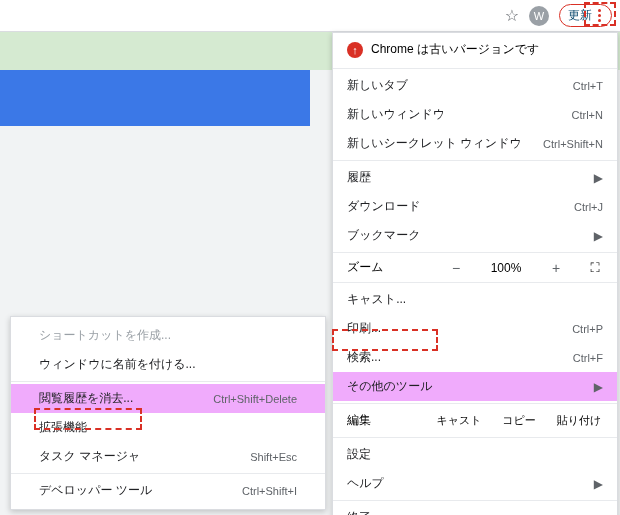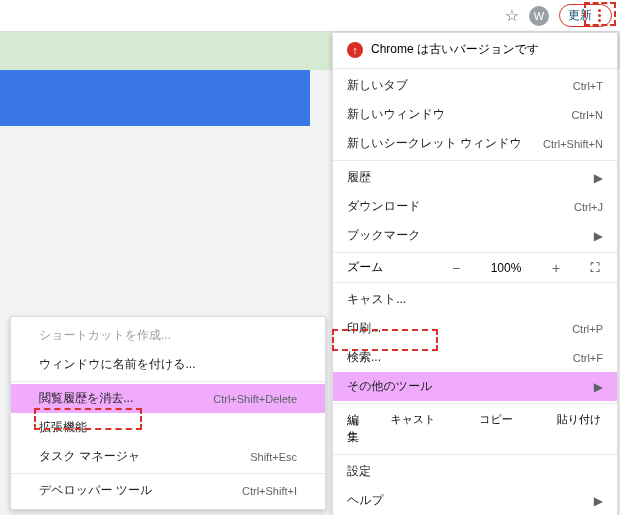--- a/index.html
+++ b/index.html
@@ -100,23 +100,22 @@
     padding: 4px 8px 4px 14px;
     gap: 8px;
   }
   .zoom-row .zlabel { flex: 1; }
   .zoom-btn {
     width: 34px; text-align: center; color: #5f6368; font-size: 14px;
   }
   .zoom-pct { width: 50px; text-align: center; }
   .fullscreen { width: 28px; text-align: center; font-size: 13px; }
   .edit-row {
-    display: flex; align-items: flex-start;
+    display: flex; align-items: center;
     padding: 6px 8px 6px 14px;
-    gap: 23px;
   }
   .edit-row .elabel { flex: 1; }
   .edit-btn { width: 60px; text-align: center; font-size: 11px; }
 
   .hl-moretools {
     top: 329px; right: 182px;
     width: 106px; height: 22px;
   }
 
   .sub-menu {

